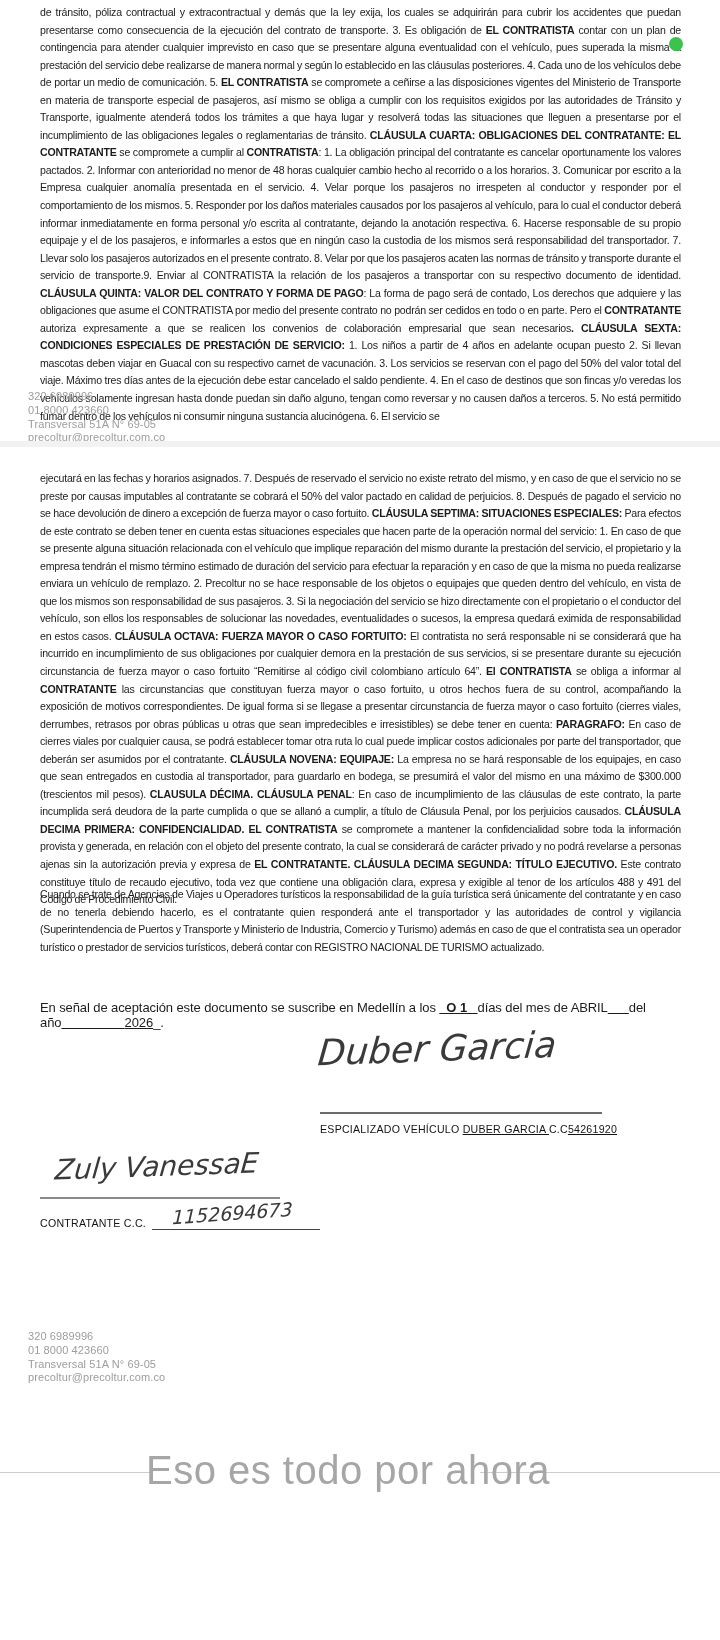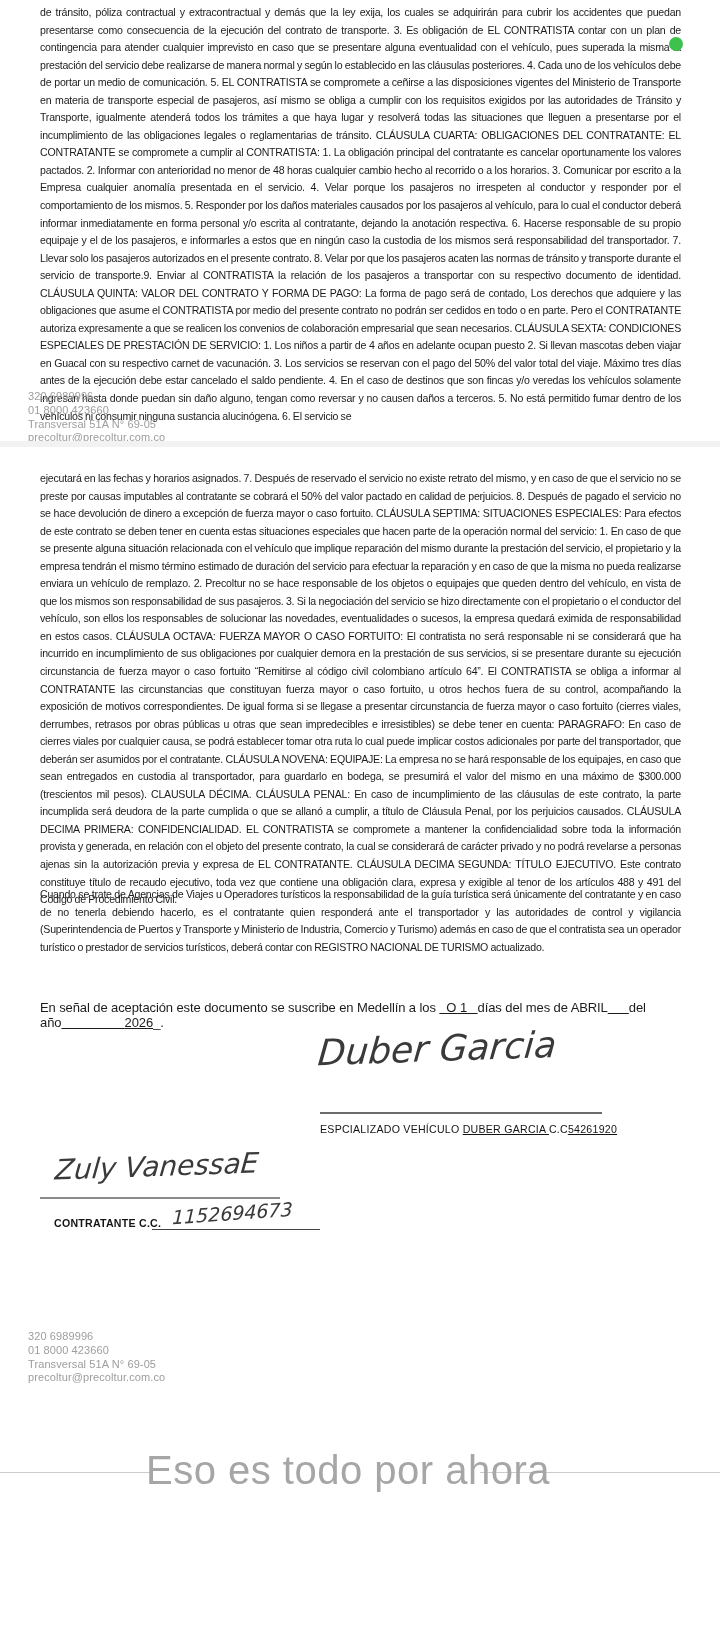--- a/index.html
+++ b/index.html
@@ -17,21 +17,21 @@
     left: 40px;
     width: 641px;
     font-size: 10.6px;
     line-height: 17.55px;
     color: #1c1c1c;
     text-align: justify;
     letter-spacing: -0.22px;
     word-spacing: -0.4px;
   }
   .rich span.u { text-decoration: underline; }
-  .rich span.b { font-weight: 400; }
+  .rich span.b { font-weight: 700; }
   .status-dot {
     position: absolute;
     left: 669px; top: 37px;
     width: 14px; height: 14px;
     border-radius: 50%;
   }
   .contact-block {
     position: absolute;
     left: 28px;
     font-size: 11px;
@@ -112,21 +112,21 @@
   <div class="hand" style="left: 318px; top: 1028px; font-size: 36px;">Duber Garcia</div>
 
 
   <div class="sig-line" style="left: 320px; top: 1112px; width: 282px;"></div>
   <div class="sig-label rich" style="left: 320px; top: 1118px;"><span>ESPCIALIZADO VEHÍCULO </span><span class="u">DUBER GARCIA </span><span>C.C</span><span class="u">54261920</span></div>
 
   <div class="hand" style="left: 55px; top: 1150px; font-size: 28px;">Zuly VanessaE</div>
 
   <div class="sig-line" style="left: 40px; top: 1197px; width: 240px; border-top-color: #8a8a8a;"></div>
 
-  <div class="sig-label" style="left: 54px; top: 1212px; font-weight: 700;">CONTRATANTE C.C.</div>
+  <div class="sig-label" style="left: 40px; top: 1212px; font-weight: 400;">CONTRATANTE C.C.</div>
   <div class="hand" style="left: 172px; top: 1202px; font-size: 19px; transform: rotate(-4deg) skewX(-6deg);">1152694673</div>
   <div class="sig-line cc-line" style="left: 152px; top: 1229px; width: 168px;"></div>
 
   <div class="contact-block" style="top: 1330px;">
     <div>320 6989996</div>
     <div>01 8000 423660</div>
     <div>Transversal 51A N° 69-05</div>
     <div>precoltur@precoltur.com.co</div>
   </div>
 

